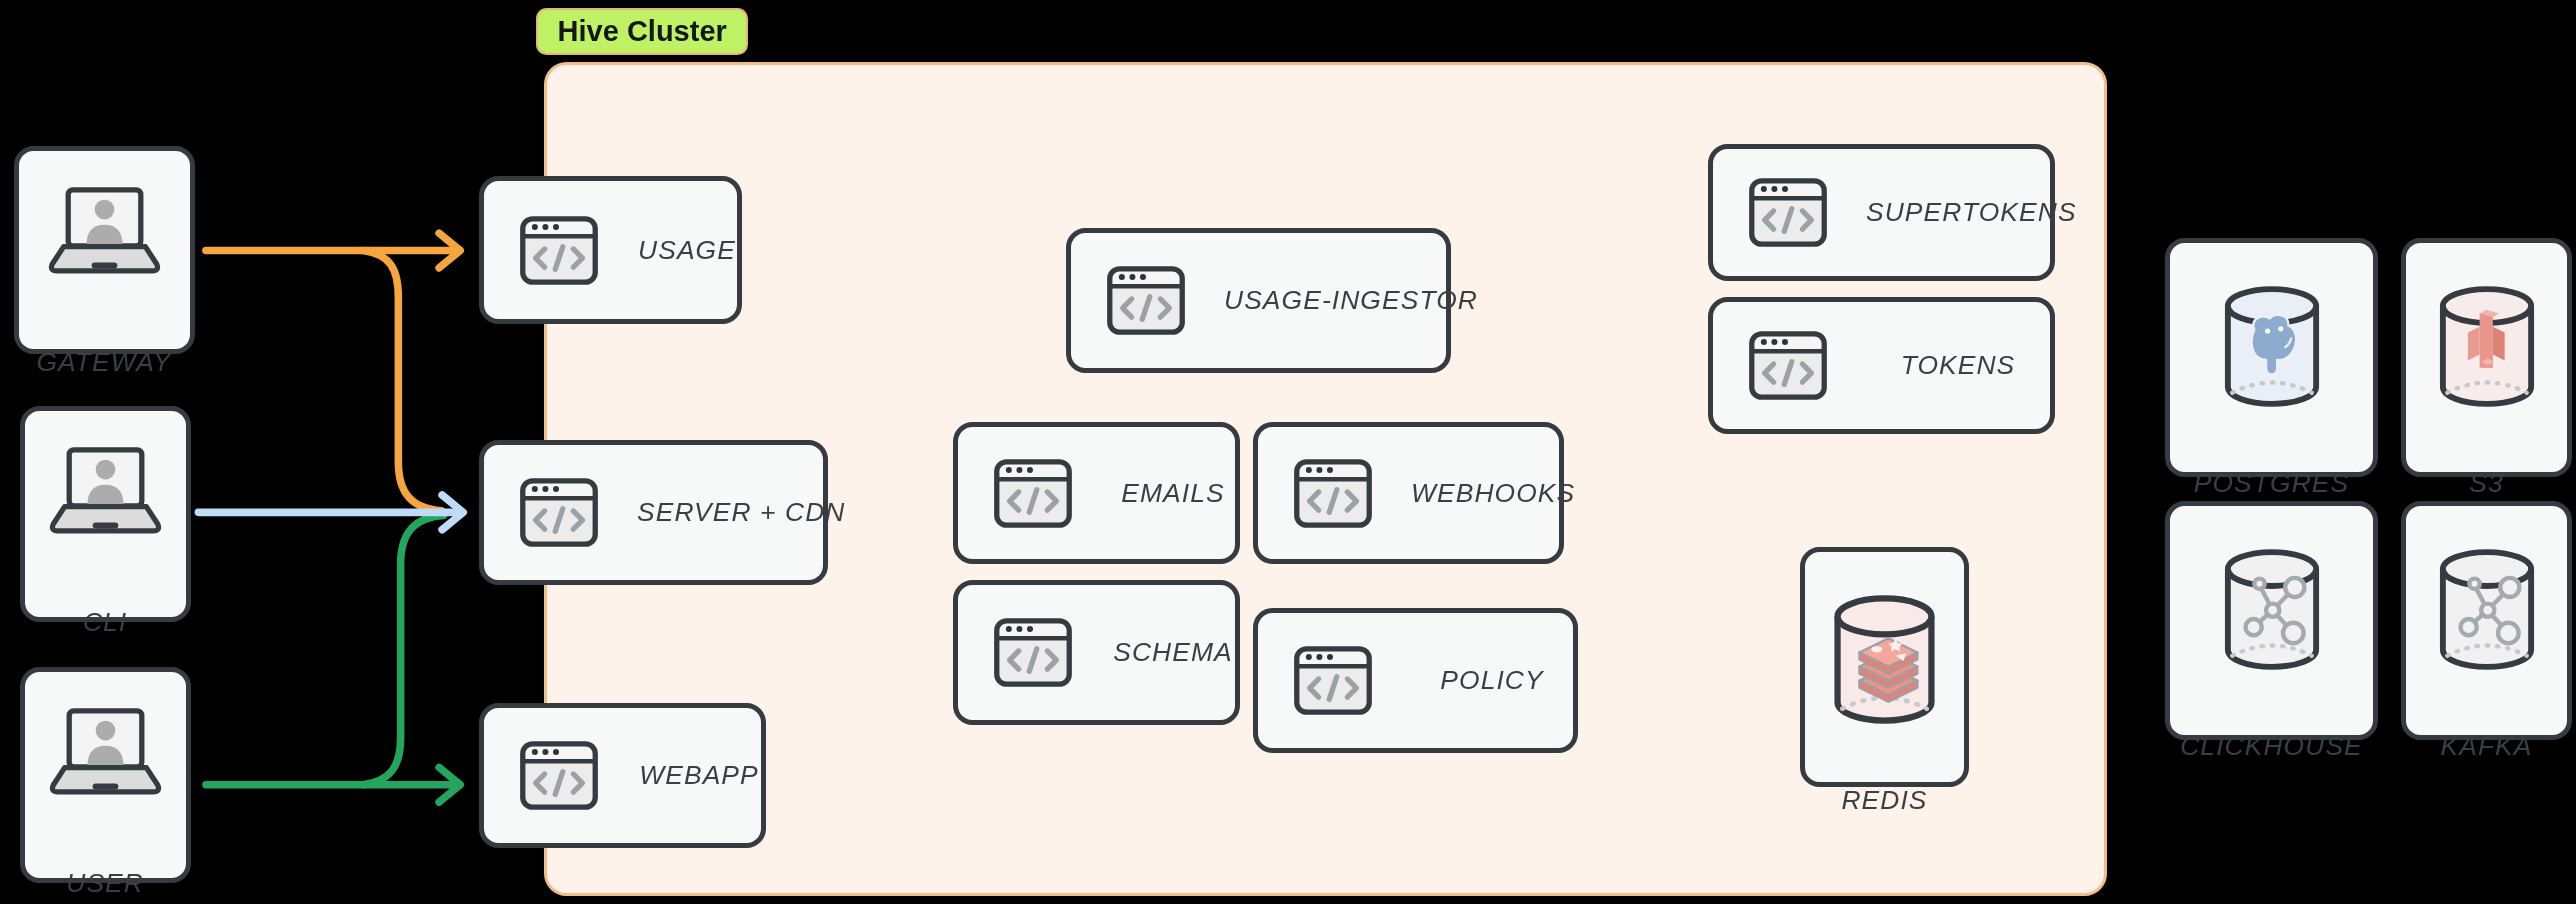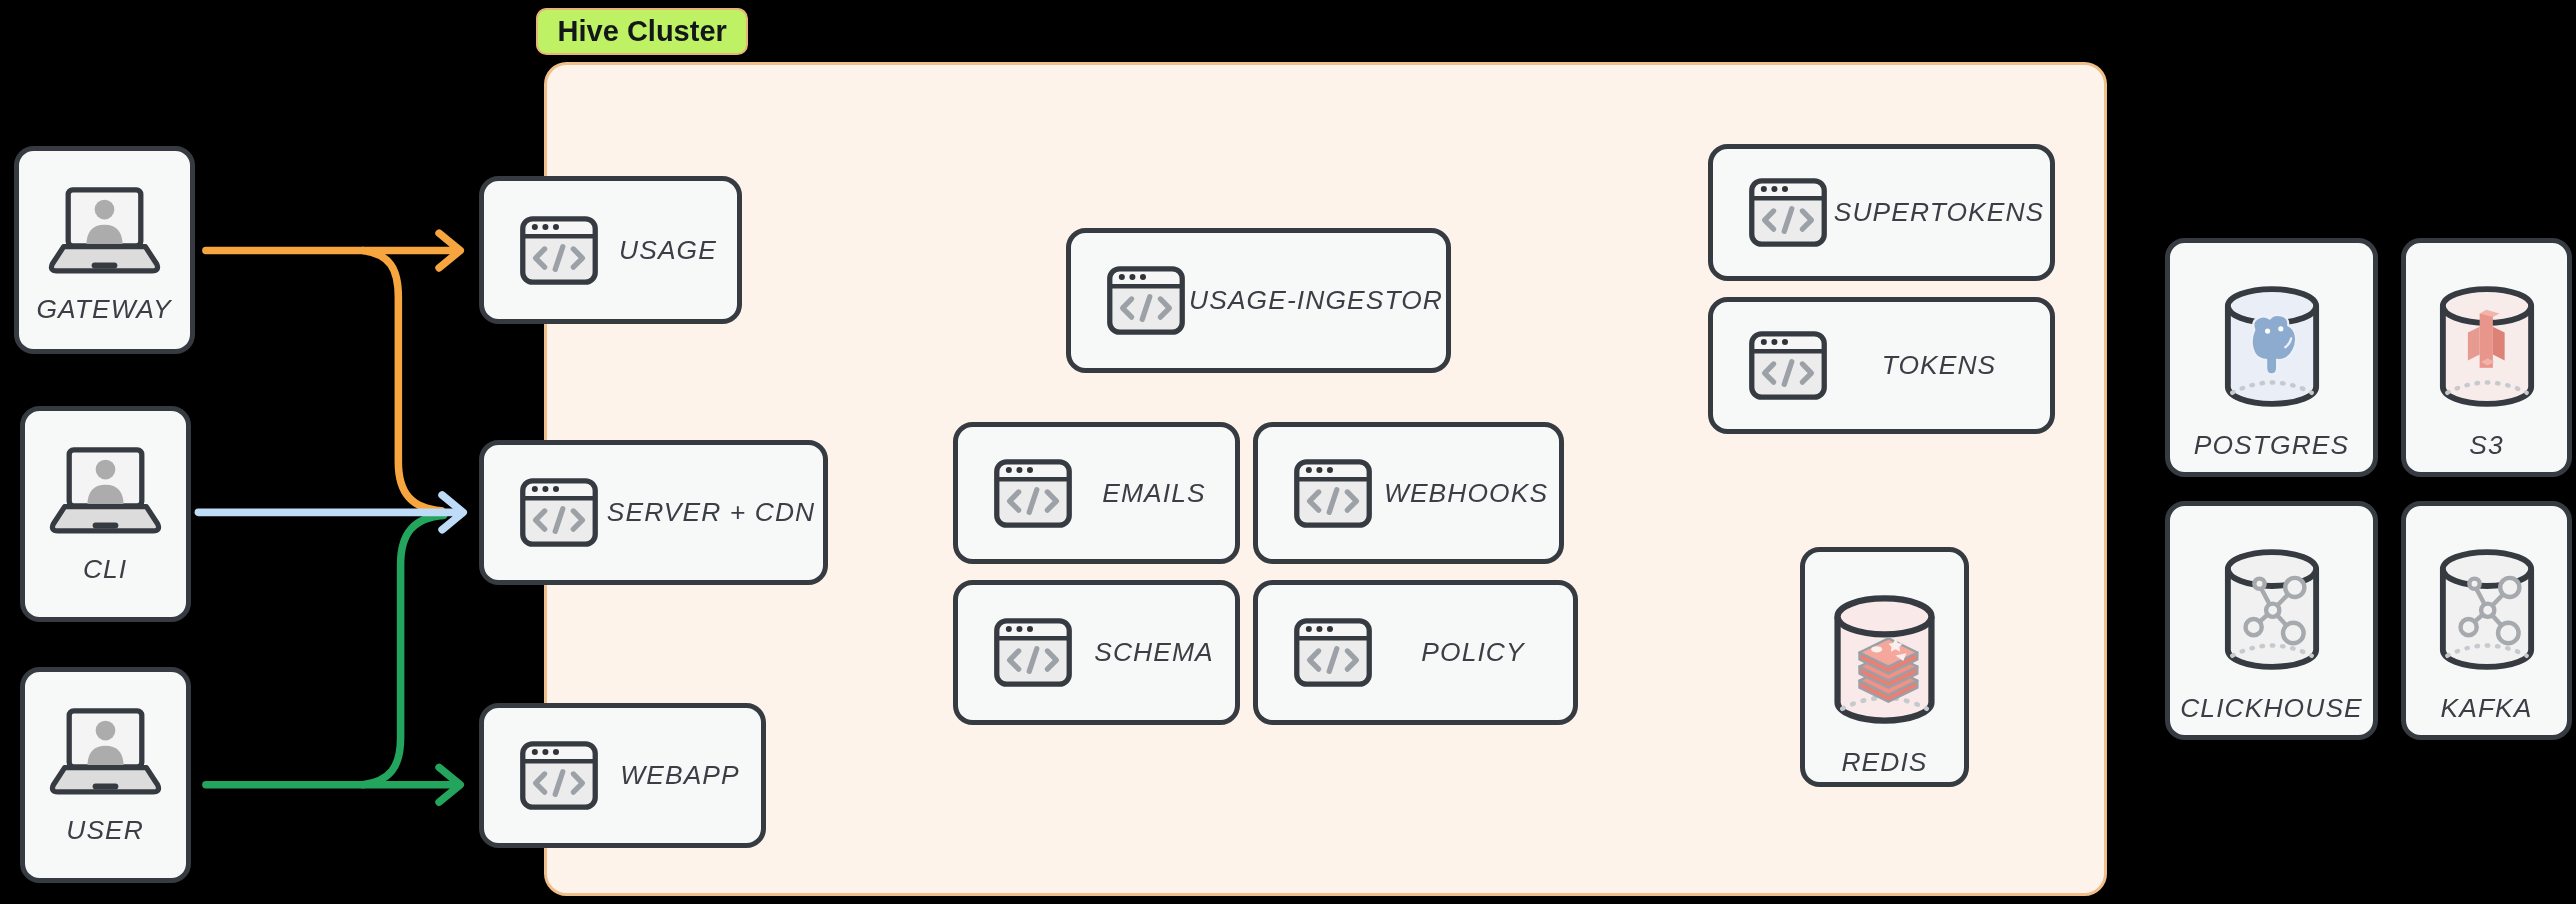--- a/index.html
+++ b/index.html
@@ -13,30 +13,30 @@
     box-sizing:border-box;z-index:1;
   }
   .cluster-badge{
     position:absolute;left:536px;top:7.5px;z-index:4;
     background:#bef264;border:2.3px solid #E8B577;border-radius:10.6px;
     padding:5.3px 19.6px;font-size:29px;font-weight:600;color:#14171A;
   }
   #edges{position:absolute;left:0;top:0;z-index:2;pointer-events:none;}
   .card{
     position:absolute;background:#F7F8F8;border:5.3px solid #363B42;
-    border-radius:19.6px;box-sizing:border-box;z-index:3;
+    border-radius:19.6px;box-sizing:border-box;z-index:3;gap:38px;
   }
   .col{display:flex;flex-direction:column;align-items:center;}
   .row{display:flex;align-items:center;}
   .node-label{
     font-style:italic;color:#3A3F46;letter-spacing:1.1px;font-weight:500;
     font-size:26.4px;white-space:nowrap;
   }
   .client-card svg.laptop{margin-top:35px;flex:0 0 auto;}
-  .client-card .node-label{margin-top:17px;}
+  .client-card .node-label{margin-top:32px;}
   .service-card .svc-icon{margin-left:35px;flex:0 0 auto;}
   .service-card .svc-label{flex:1;text-align:center;}
   .db-card svg.cyl{margin-top:41px;flex:0 0 auto;}
   .db-card .node-label{margin-top:21px;}
 </style>
 </head>
 <body>
 
 <svg width="0" height="0" style="position:absolute">
   <defs>
@@ -157,21 +157,21 @@
         <use href="#i-window"></use>
       </svg>
     <div class="node-label svc-label">WEBHOOKS</div>
   </div>
   <div class="card row service-card" style="left:953px;top:580px;width:287px;height:145px">
     <svg class="svc-icon" width="80" height="71" viewBox="0 0 106 94">
         <use href="#i-window"></use>
       </svg>
     <div class="node-label svc-label">SCHEMA</div>
   </div>
-  <div class="card row service-card" style="left:1253px;top:580px;width:325px;height:145px">
+  <div class="card row service-card" style="left:1253px;top:608px;width:325px;height:145px">
     <svg class="svc-icon" width="80" height="71" viewBox="0 0 106 94">
         <use href="#i-window"></use>
       </svg>
     <div class="node-label svc-label">POLICY</div>
   </div>
   <div class="card row service-card" style="left:1708px;top:144px;width:347px;height:137px">
     <svg class="svc-icon" width="80" height="71" viewBox="0 0 106 94">
         <use href="#i-window"></use>
       </svg>
     <div class="node-label svc-label">SUPERTOKENS</div>

